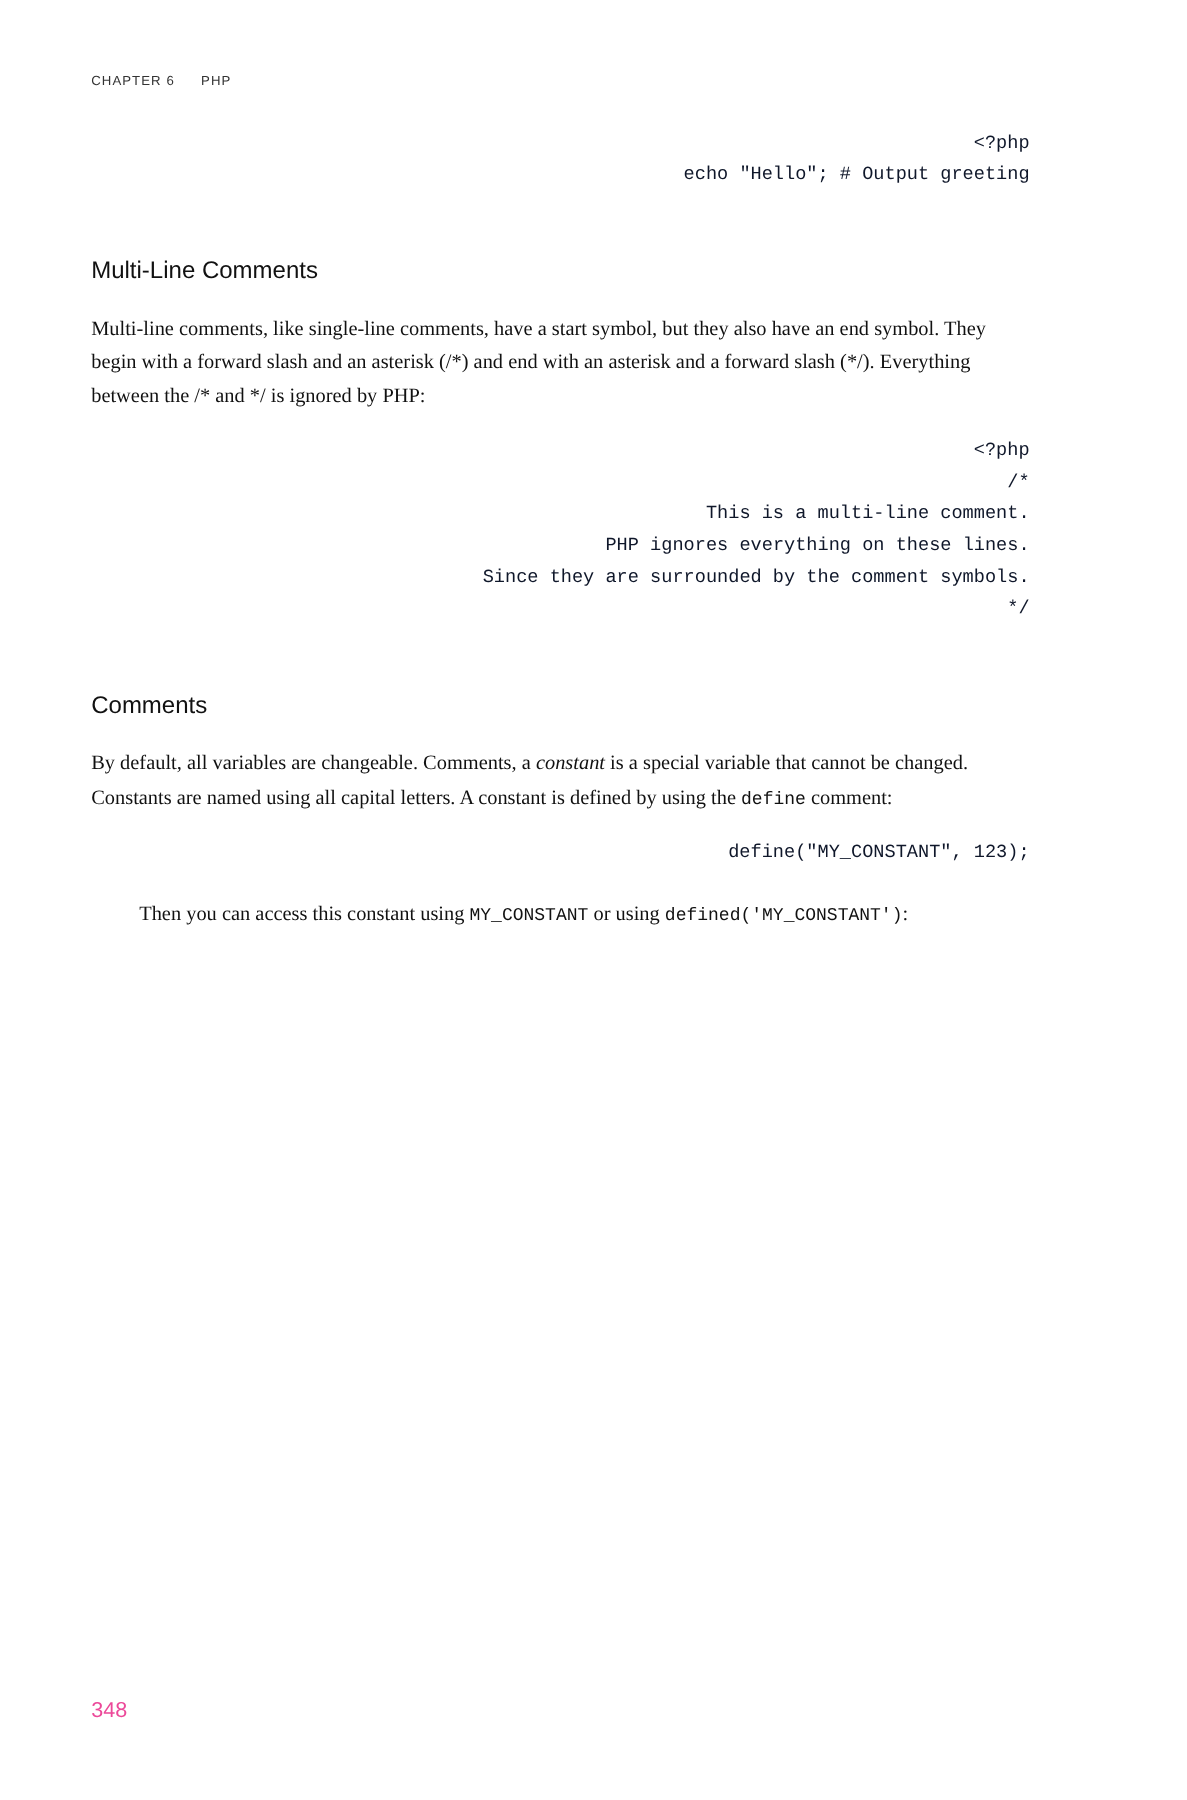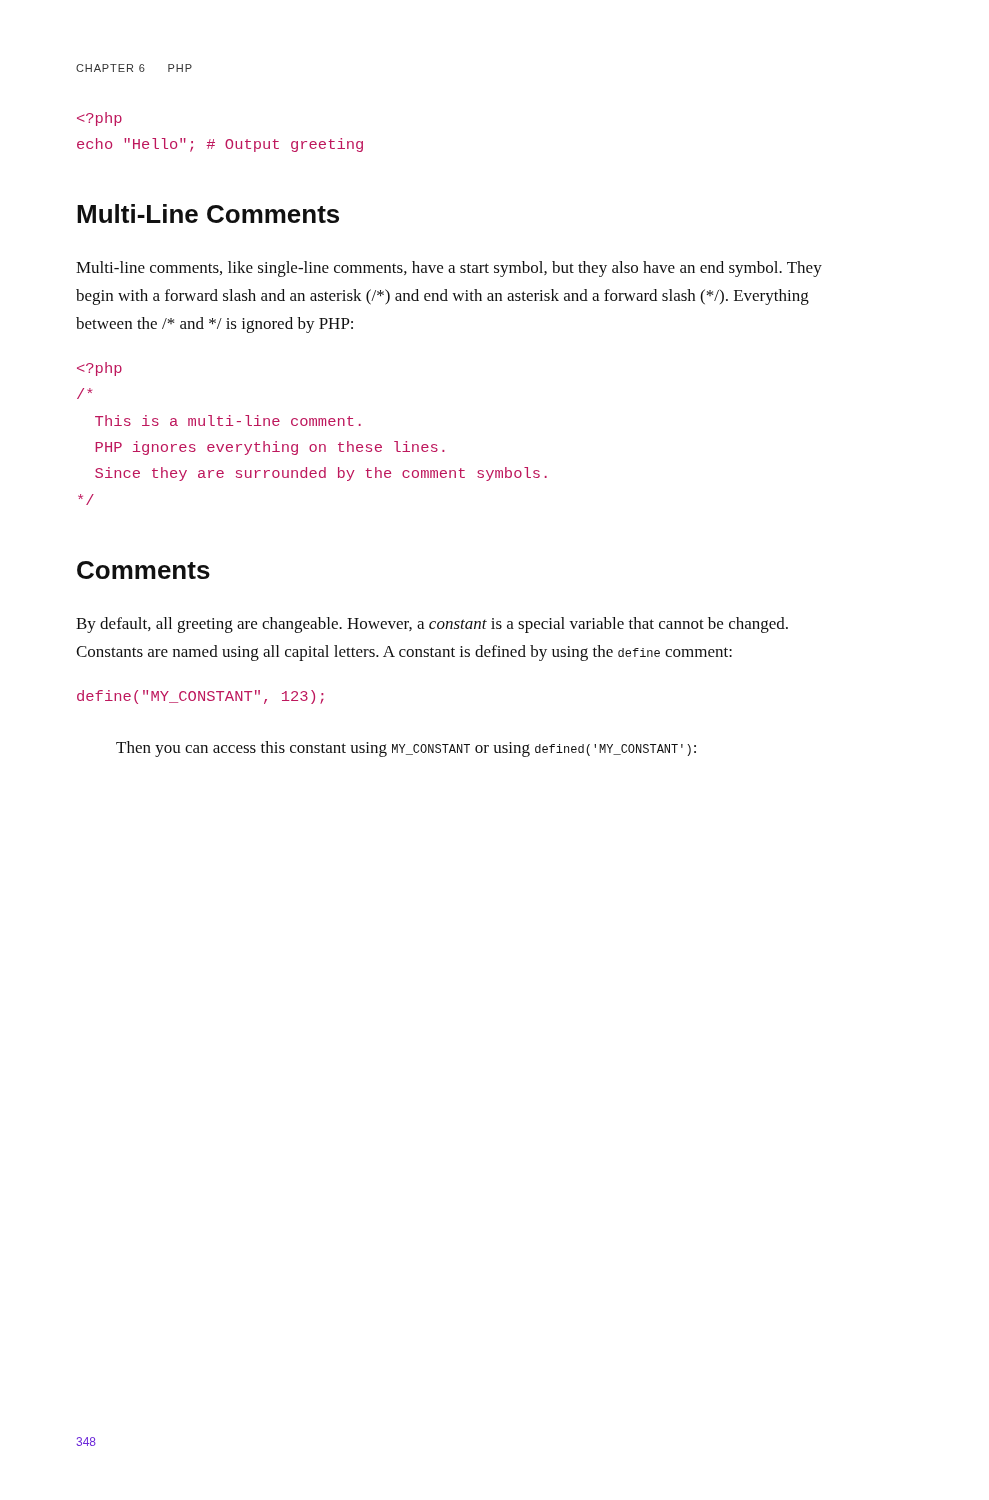--- a/index.html
+++ b/index.html
@@ -45,57 +45,58 @@
       margin-bottom: 18px;
       text-indent: 40px;
       font-size: 17px;
       line-height: 1.65;
     }
 
     .code-block {
       font-family: 'Courier New', Courier, monospace;
       font-size: 15.5px;
       line-height: 1.7;
-      color: #be185d;
+      color: #0f172a;
       margin: 18px 0 24px 0;
       white-space: pre;
+      text-align: right;
     }
 
     .section-heading {
       font-family: Arial, Helvetica, sans-serif;
-      font-size: 26px;
-      font-weight: bold;
+      font-size: 20px;
+      font-weight: normal;
       color: #111111;
-      margin-top: 36px;
+      margin-top: 52px;
       margin-bottom: 18px;
     }
 
     .body-paragraph {
       font-size: 17px;
       line-height: 1.65;
       margin-bottom: 16px;
     }
 
     .body-paragraph code,
     .inline-code {
       font-family: 'Courier New', Courier, monospace;
-      font-size: 12px;
+      font-size: 15px;
     }
 
     em {
       font-style: italic;
     }
 
     .page-number {
       position: absolute;
-      bottom: 48px;
+      bottom: 60px;
       left: 76px;
       font-family: Arial, Helvetica, sans-serif;
-      font-size: 12px;
-      color: #6d28d9;
+      font-size: 18px;
+      color: #ec4899;
     }
   </style>
 </head>
 <body>
 
 <div class="page">
 
   <div class="chapter-header">
     <span class="chapter-num">CHAPTER 6</span>
     <span>PHP</span>
@@ -118,21 +119,21 @@
   This is a multi-line comment.
   PHP ignores everything on these lines.
   Since they are surrounded by the comment symbols.
 */</div>
 
   <h2 class="section-heading">
     <span>Comments</span>
   </h2>
 
   <p class="body-paragraph">
-    <span>By default, all greeting are changeable. However, a </span><em>constant</em><span> is a special variable that cannot be changed. Constants are named using all capital letters. A constant is defined by using the </span><code class="inline-code">define</code><span> comment:</span>
+    <span>By default, all variables are changeable. Comments, a </span><em>constant</em><span> is a special variable that cannot be changed. Constants are named using all capital letters. A constant is defined by using the </span><code class="inline-code">define</code><span> comment:</span>
   </p>
 
   <div class="code-block">define("MY_CONSTANT", 123);</div>
 
   <p class="intro-paragraph">
     <span>Then you can access this constant using </span><code class="inline-code">MY_CONSTANT</code><span> or using </span><code class="inline-code">defined('MY_CONSTANT')</code><span>:</span>
   </p>
 
 
   <div class="page-number">348</div>

